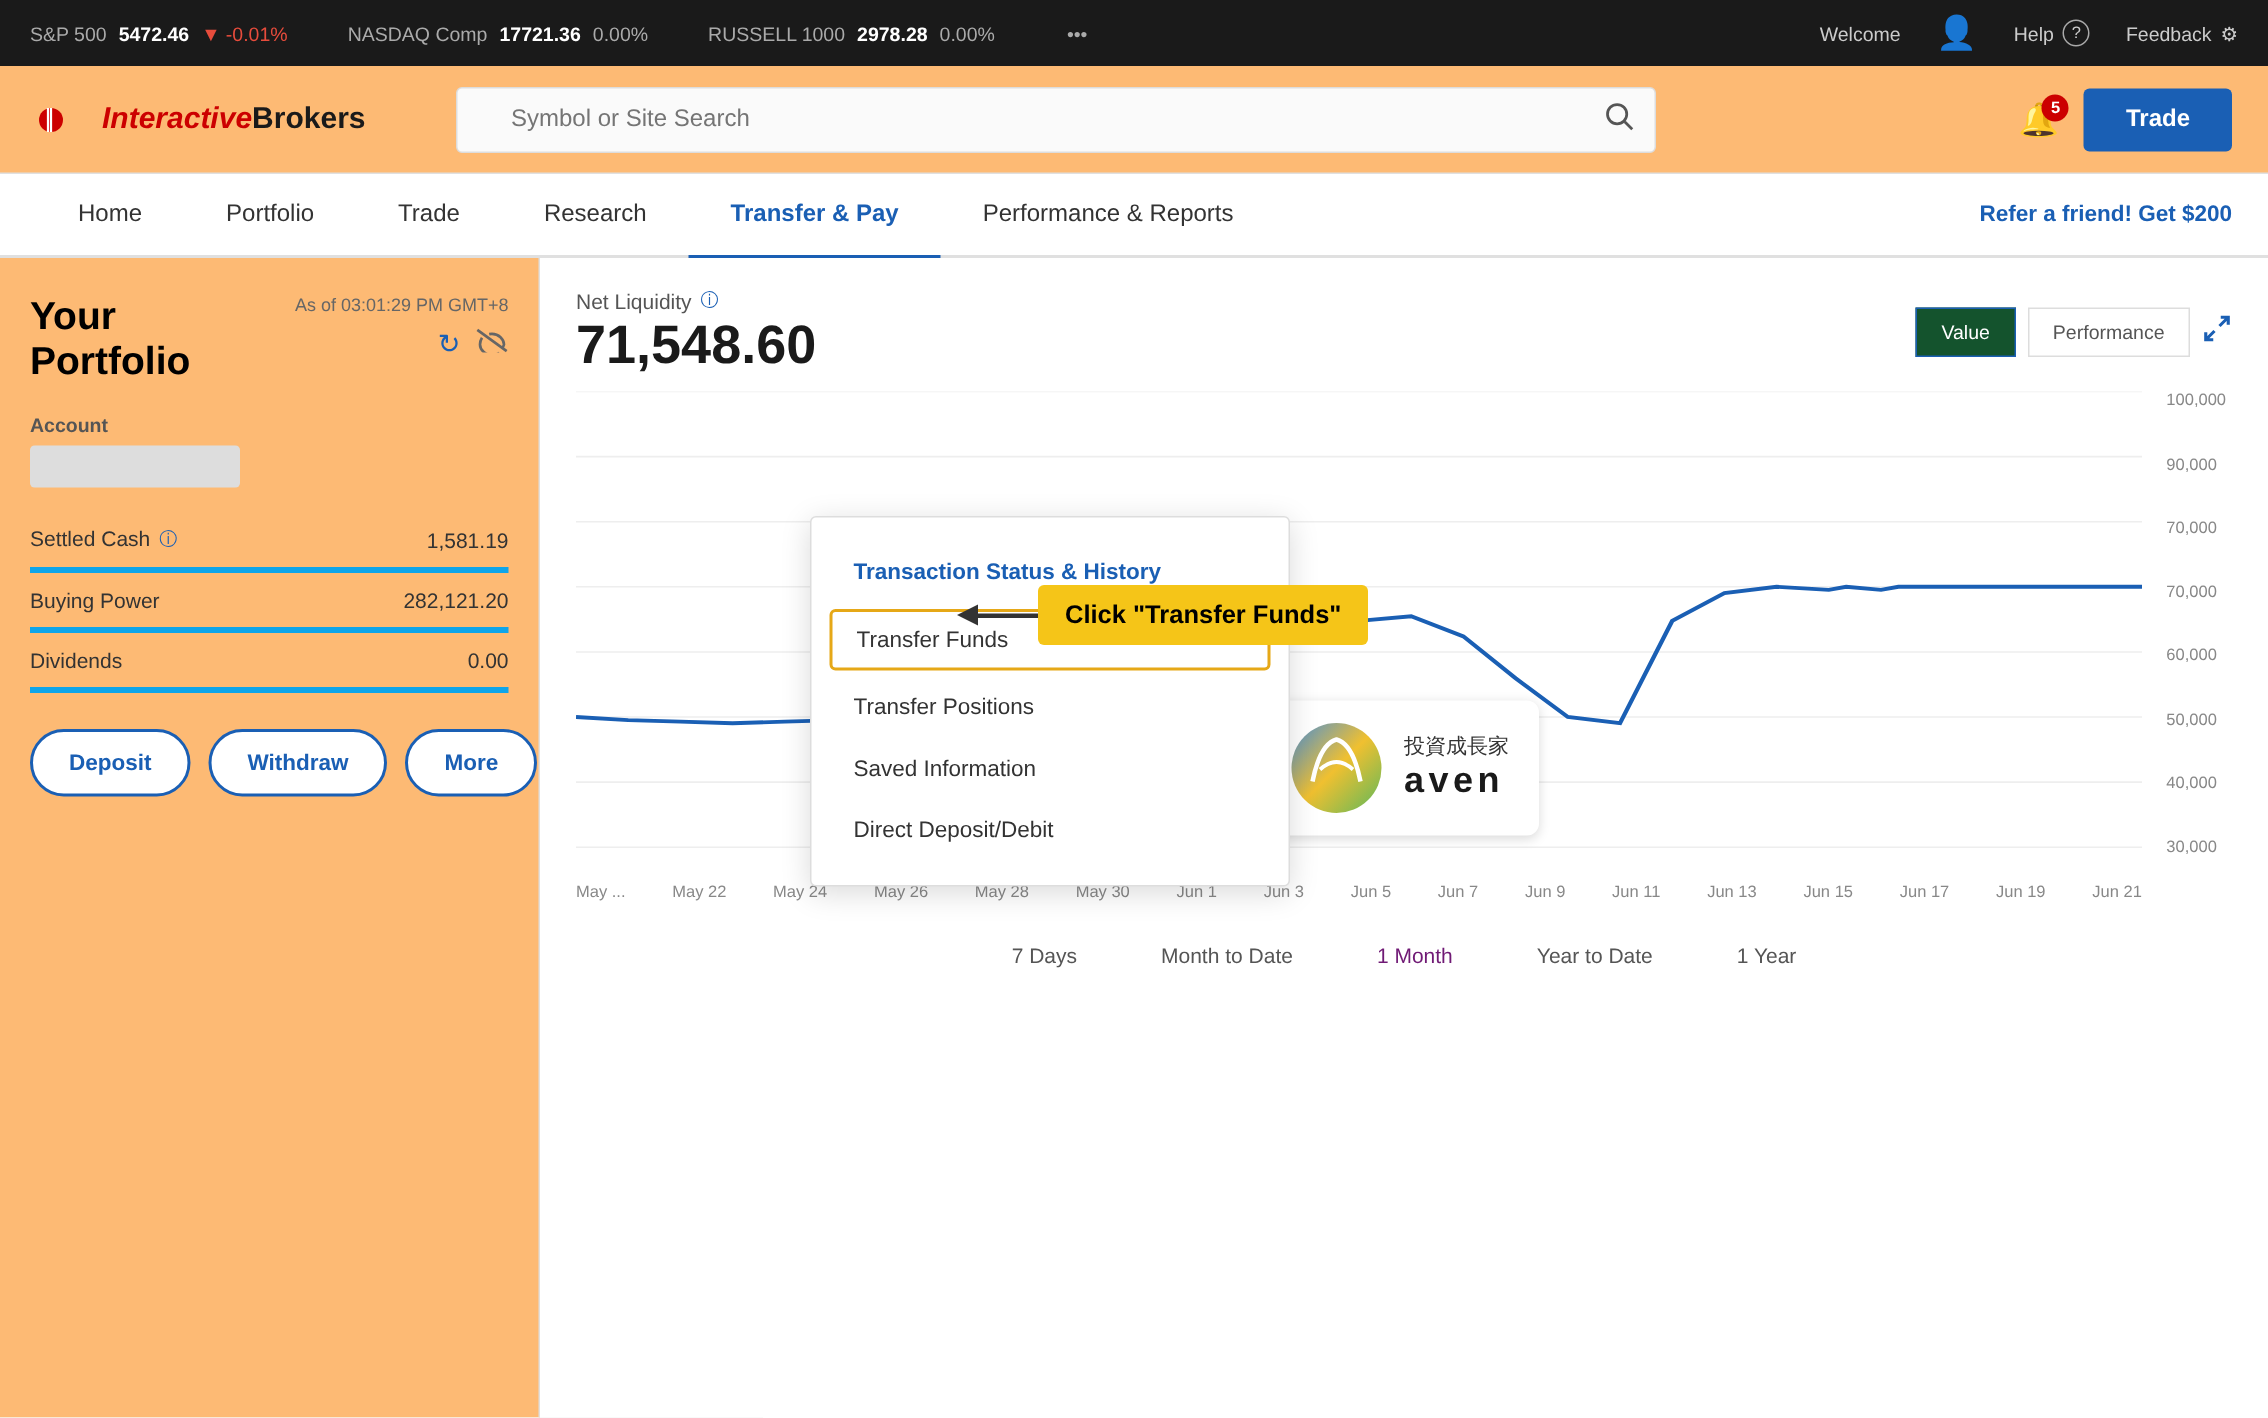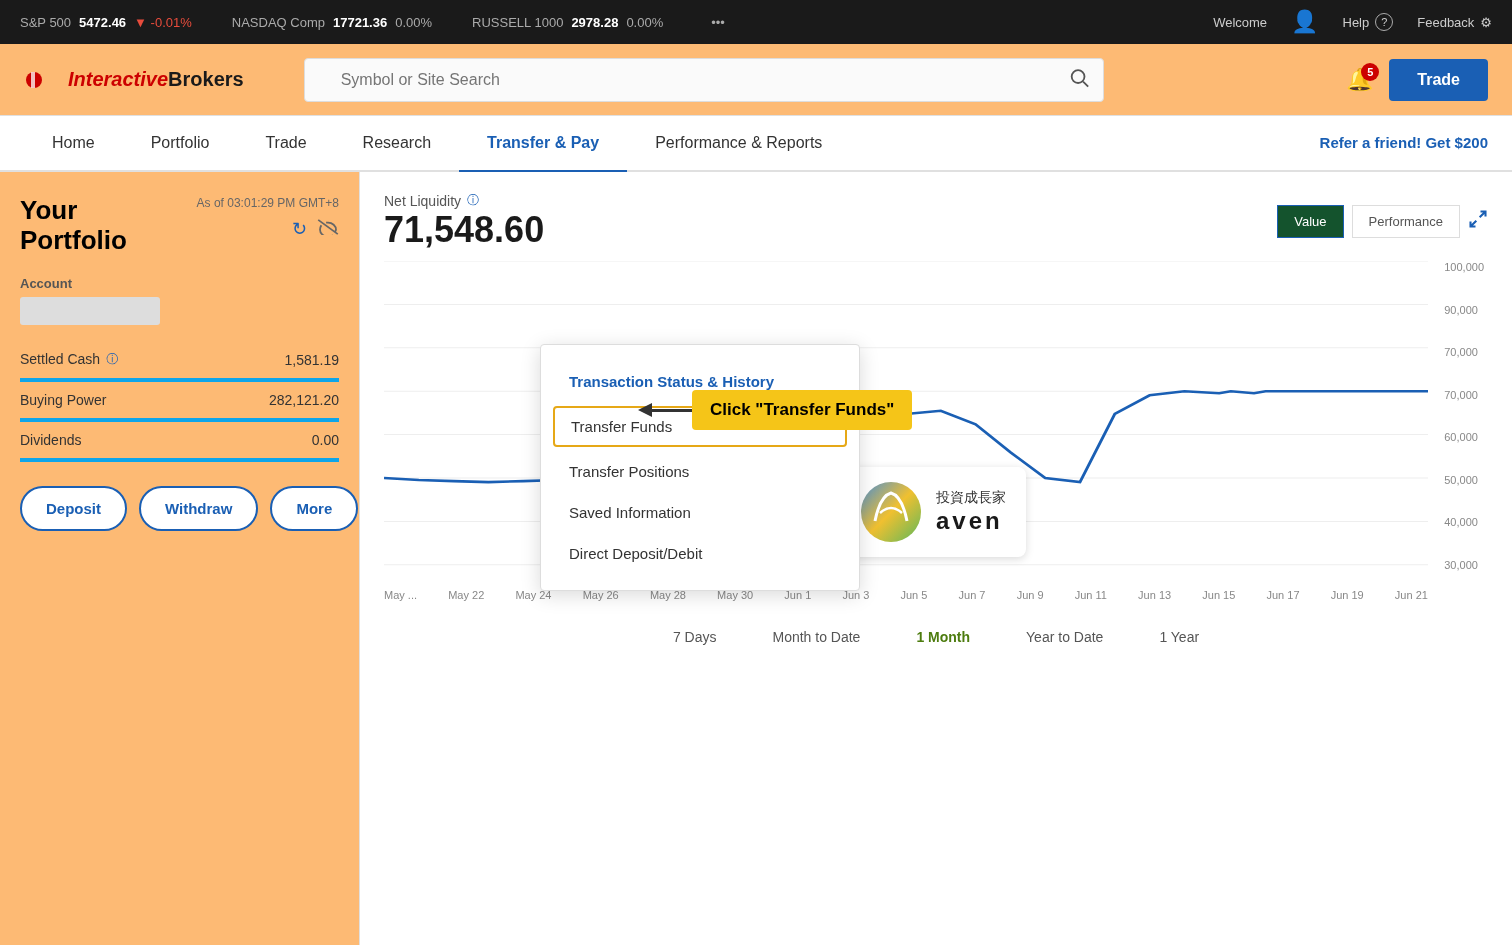--- a/index.html
+++ b/index.html
@@ -270,21 +270,21 @@
       padding-top: 8px;
     }
     .time-btn {
       background: none;
       border: none;
       cursor: pointer;
       font-size: 14px;
       color: #555;
       padding: 4px 8px;
     }
-    .time-btn.active { font-weight: 700; color: #4d7c0f; }
+    .time-btn.active { font-weight: 400; color: #701a75; }
   </style>
 </head>
 <body>
 
 <div class="ticker-bar">
   <div class="ticker-item">
     <span class="ticker-label">S&amp;P 500</span>
     <span class="ticker-value">5472.46</span>
     <span class="ticker-change-neg">▼ -0.01%</span>
   </div>

